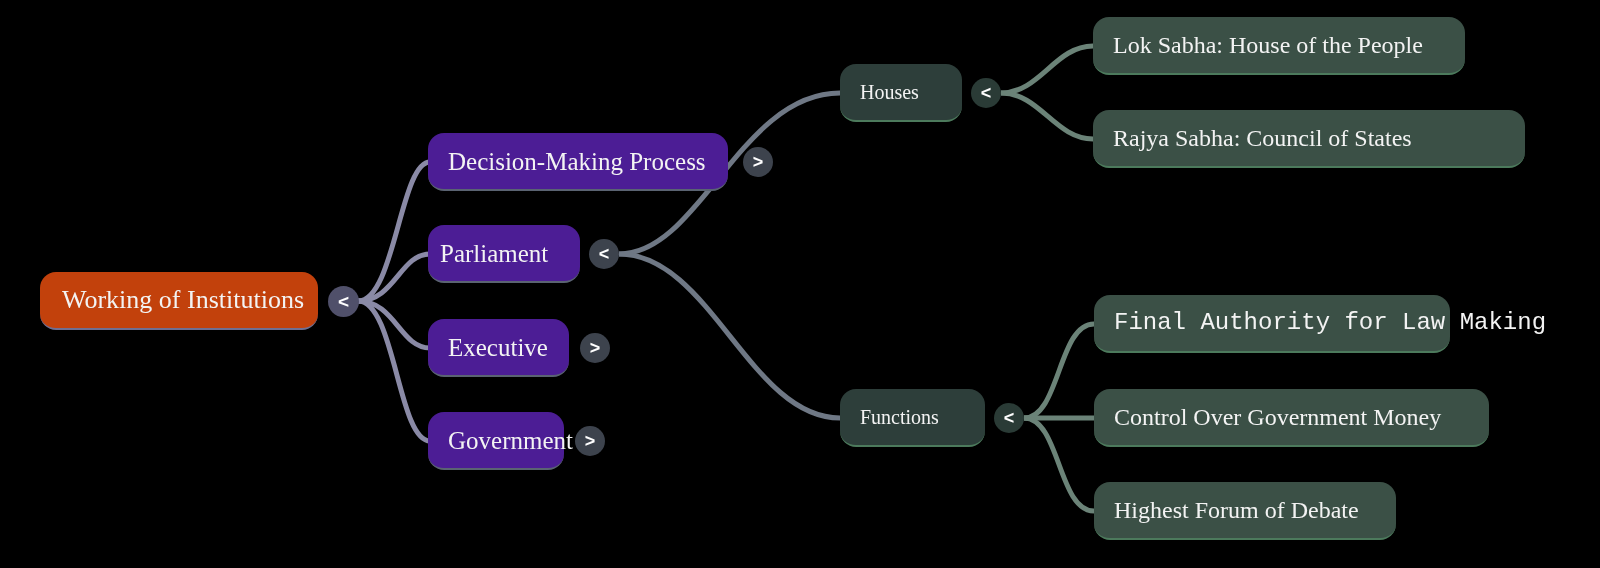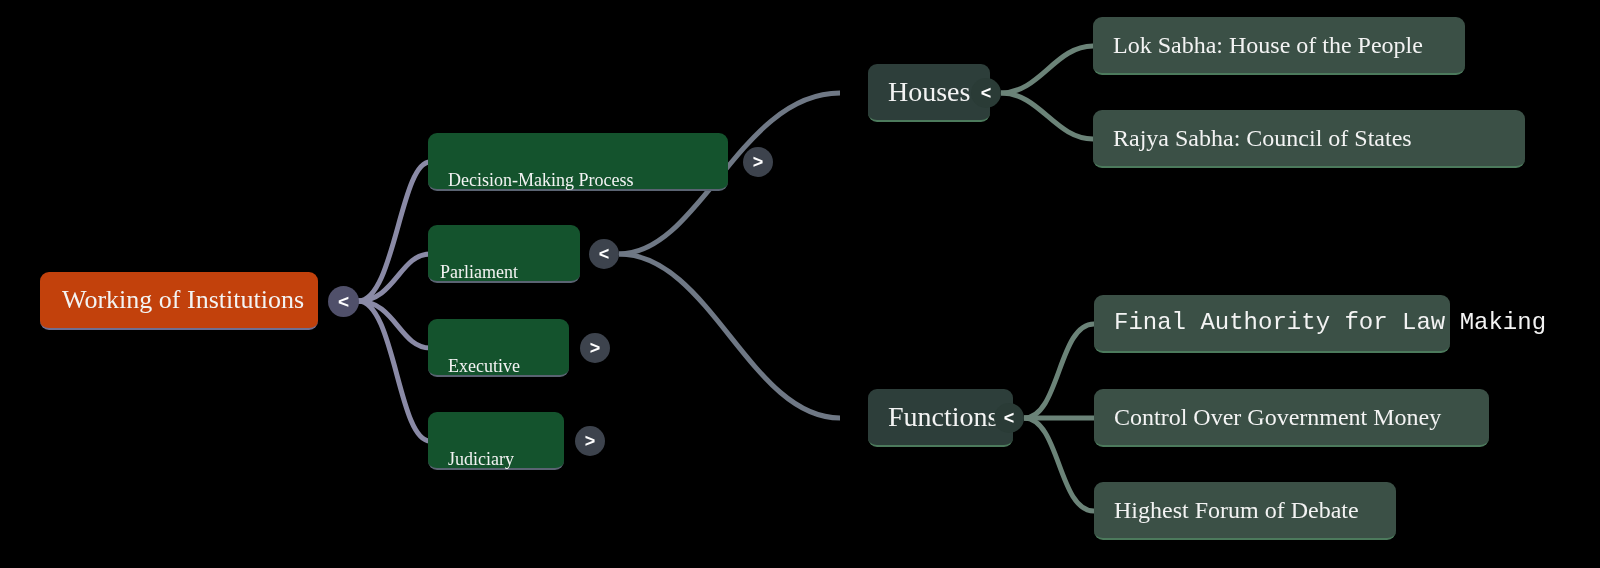--- a/index.html
+++ b/index.html
@@ -8,48 +8,46 @@
     width:1600px;height:568px;
     background:#000;
     overflow:hidden;
     font-family:"Liberation Serif","DejaVu Serif",serif;
   }
   #edges{position:absolute;left:0;top:0;width:1600px;height:568px;}
   .node{
     position:absolute;
     display:flex;align-items:center;
     box-sizing:border-box;
-    border-radius:9px;
+    border-radius:16px;
     color:#f3f3f3;
     white-space:nowrap;
     cursor:pointer;
   }
   .node .label{
     display:block;
     line-height:1;
   }
   .n-root{
     background:#c2410c;
     border-bottom:2px solid #6f6f92;
     font-size:26px;
     padding:0 22px;
   }
   .n-l1{
-    background:#14532d;
+    background:#4c1d95;
     border-bottom:2px solid #5a6372;
-    font-size:18px;
+    font-size:25px;
     padding:0 20px;
-    align-items:flex-end;
   }
   .n-l2{
     background:#2d3e3a;
     border-bottom:2px solid #4c7a5c;
-    font-size:28px;
+    font-size:20px;
     padding:0 20px;
-    margin-left:28px;
   }
   .n-leaf{
     background:#3b5046;
     border-bottom:2px solid #4c7a5c;
     font-size:24px;
     padding:0 20px;
   }
   .toggle{
     position:absolute;
     border-radius:50%;
@@ -109,21 +107,21 @@
   </div>
 
   <div class="node n-l1" style="left:428px;top:319px;width:141px;height:58px;">
     <span class="label">Executive</span>
   </div>
   <div class="toggle t-slate" style="left:580px;top:333px;width:30px;height:30px;font-size:18px;">
     <span>&gt;</span>
   </div>
 
   <div class="node n-l1" style="left:428px;top:412px;width:136px;height:58px;">
-    <span class="label">Judiciary</span>
+    <span class="label">Government</span>
   </div>
   <div class="toggle t-slate" style="left:575px;top:426px;width:30px;height:30px;font-size:18px;">
     <span>&gt;</span>
   </div>
 
   <div class="node n-l2" style="left:840px;top:64px;width:122px;height:58px;">
     <span class="label">Houses</span>
   </div>
   <div class="toggle t-green" style="left:971px;top:78px;width:30px;height:30px;font-size:18px;">
     <span>&lt;</span>

